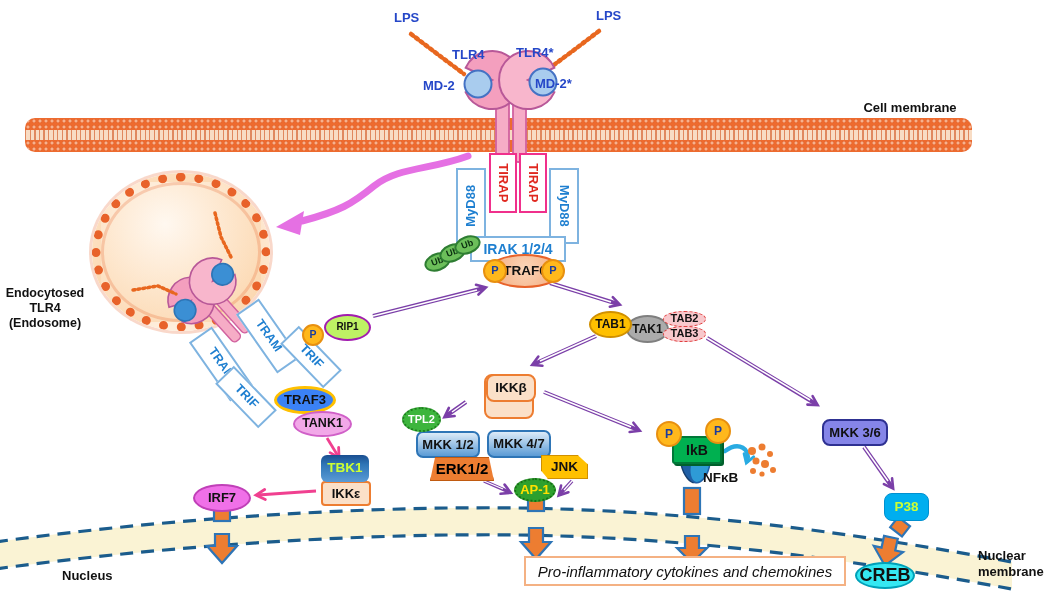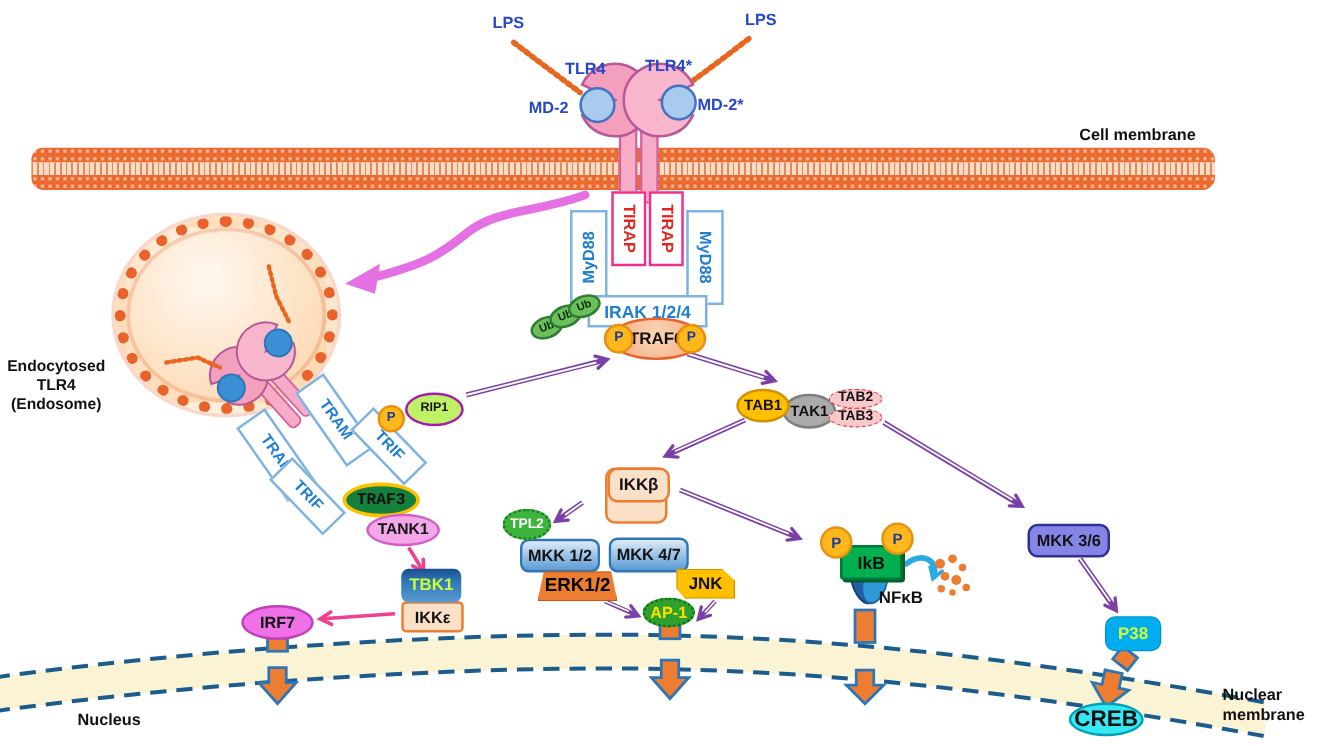--- a/index.html
+++ b/index.html
@@ -179,21 +179,21 @@
       <rect x="893" y="520" width="15" height="13" transform="rotate(38 900 526)"></rect>
       <polygon points="881,537 895,537 895,549 903,549 888,566 873,549 881,549" transform="rotate(12 888 551)"></polygon>
     </g>
   </svg>
 
   <div class="abs blue-label" style="left:394px;top:10px;z-index:3;">LPS</div>
   <div class="abs blue-label" style="left:596px;top:8px;z-index:3;">LPS</div>
   <div class="abs blue-label" style="left:452px;top:47px;z-index:3;">TLR4</div>
   <div class="abs blue-label" style="left:516px;top:45px;z-index:3;">TLR4*</div>
   <div class="abs blue-label" style="left:423px;top:78px;z-index:3;">MD-2</div>
-  <div class="abs blue-label" style="left:558px;top:76px;z-index:3;">MD-2*</div>
+  <div class="abs blue-label" style="left:535px;top:76px;z-index:3;">MD-2*</div>
 
   <div class="abs black-label" style="left:850px;top:100px;width:120px;text-align:center;font-size:13px;z-index:3;">Cell membrane</div>
   <div class="abs" style="left:0px;top:286px;width:90px;text-align:center;z-index:3;color:#111;font-weight:bold;font-size:12.5px;line-height:1.18;">
     <div>Endocytosed</div>
     <div>TLR4</div>
     <div>(Endosome)</div>
   </div>
   <div class="abs black-label" style="left:62px;top:568px;font-size:13px;z-index:3;">Nucleus</div>
   <div class="abs" style="left:978px;top:548px;width:76px;color:#111;font-weight:bold;font-size:13px;line-height:1.25;z-index:3;">
     <div>Nuclear</div>
@@ -223,21 +223,21 @@
   <div class="abs pbox" style="left:541px;top:259px;width:24px;height:24px;border-radius:50%;background:#FFB81C;border:2px solid #E89010;color:#1A3C9E;font-size:11px;z-index:3;">P</div>
 
   <div class="abs pbox" style="left:232px;top:322px;width:72px;height:28px;background:#fff;border:2px solid #7EB3E0;color:#1E7FD0;font-size:12.5px;transform:rotate(55deg);z-index:3;">TRAM</div>
   <div class="abs pbox" style="left:185px;top:350px;width:72px;height:28px;background:#fff;border:2px solid #7EB3E0;color:#1E7FD0;font-size:12.5px;transform:rotate(55deg);z-index:3;">TRAM</div>
   <div class="abs pbox" style="left:280px;top:344px;width:62px;height:26px;background:#fff;border:2px solid #7EB3E0;color:#1E7FD0;font-size:12.5px;transform:rotate(46deg);z-index:3;">TRIF</div>
   <div class="abs pbox" style="left:215px;top:384px;width:62px;height:26px;background:#fff;border:2px solid #7EB3E0;color:#1E7FD0;font-size:12.5px;transform:rotate(46deg);z-index:3;">TRIF</div>
 
   <div class="abs pbox" style="left:302px;top:324px;width:22px;height:22px;border-radius:50%;background:#FFB81C;border:2px solid #E89010;color:#1A3C9E;font-size:10.5px;z-index:4;">P</div>
   <div class="abs pbox" style="left:324px;top:314px;width:47px;height:27px;border-radius:50%;background:#bef264;border:2px solid #a21caf;color:#111;font-size:10px;z-index:4;">RIP1</div>
 
-  <div class="abs pbox" style="left:274px;top:386px;width:62px;height:28px;border-radius:50%;background:#15803d;border:3px solid #FFC000;color:#111;font-size:13px;z-index:4;font-family:Liberation Mono, monospace;">TRAF3</div>
+  <div class="abs pbox" style="left:274px;top:386px;width:62px;height:28px;border-radius:50%;background:#3b82f6;border:3px solid #FFC000;color:#111;font-size:13px;z-index:4;">TRAF3</div>
   <div class="abs pbox" style="left:293px;top:411px;width:59px;height:26px;border-radius:50%;background:#F2A8E8;border:2px solid #D060C8;color:#111;font-size:12.5px;z-index:4;">TANK1</div>
   <div class="abs pbox" style="left:321px;top:455px;width:48px;height:27px;border-radius:6px;background:linear-gradient(#1A4E90,#2E75B6 35%,#5B9BD5);color:#CCFF33;font-size:13.5px;z-index:4;">TBK1</div>
   <div class="abs pbox" style="left:321px;top:481px;width:50px;height:25px;border-radius:4px;background:#FBE0C8;border:2px solid #ED7D31;color:#111;font-size:13px;z-index:3;">IKKε</div>
   <div class="abs pbox" style="left:193px;top:484px;width:58px;height:28px;border-radius:50%;background:#F070E8;border:2px solid #C040B8;color:#111;font-size:13px;z-index:3;">IRF7</div>
 
   <div class="abs pbox" style="left:589px;top:311px;width:43px;height:27px;border-radius:50%;background:#FFC000;border:2px solid #D09000;color:#111;font-size:12px;z-index:4;">TAB1</div>
   <div class="abs pbox" style="left:626px;top:315px;width:43px;height:28px;border-radius:50%;background:#ABABAB;border:2px solid #7F7F7F;color:#111;font-size:12px;z-index:3;">TAK1</div>
   <div class="abs pbox" style="left:663px;top:311px;width:43px;height:16px;border-radius:50%;background:#F8C8CC;border:1.5px dashed #E04040;color:#111;font-size:11px;z-index:4;">TAB2</div>
   <div class="abs pbox" style="left:663px;top:326px;width:43px;height:16px;border-radius:50%;background:#F8C8CC;border:1.5px dashed #E04040;color:#111;font-size:11px;z-index:4;">TAB3</div>
 
@@ -253,14 +253,15 @@
 
   <div class="abs pbox" style="left:672px;top:436px;width:50px;height:28px;border-radius:3px;background:#00B050;border:2px solid #007838;box-shadow:2px 2px 0 #00602C;color:#111;font-size:14px;z-index:3;">IkB</div>
   <div class="abs pbox" style="left:656px;top:421px;width:26px;height:26px;border-radius:50%;background:#FFB81C;border:2px solid #E89010;color:#1A3C9E;font-size:12px;z-index:4;">P</div>
   <div class="abs pbox" style="left:705px;top:418px;width:26px;height:26px;border-radius:50%;background:#FFB81C;border:2px solid #E89010;color:#1A3C9E;font-size:12px;z-index:4;">P</div>
   <div class="abs black-label" style="left:703px;top:470px;font-size:13.5px;z-index:4;">NFκB</div>
 
   <div class="abs pbox" style="left:822px;top:419px;width:66px;height:27px;border-radius:8px;background:#8585E8;border:2.5px solid #2E3192;color:#111;font-size:13px;z-index:3;">MKK 3/6</div>
   <div class="abs pbox" style="left:884px;top:493px;width:45px;height:28px;border-radius:8px;background:#00AEEF;border:1px solid #0090D0;color:#CCFF33;font-size:13.5px;z-index:3;">P38</div>
   <div class="abs pbox" style="left:855px;top:562px;width:60px;height:27px;border-radius:50%;background:#35E8F2;border:2px solid #00A0B8;color:#111;font-size:18px;z-index:3;">CREB</div>
 
+  <div class="abs outbox" style="left:524px;top:556px;width:322px;height:30px;z-index:3;">Pro-inflammatory cytokines and chemokines</div>
 
 </div>
 
 </body></html>

